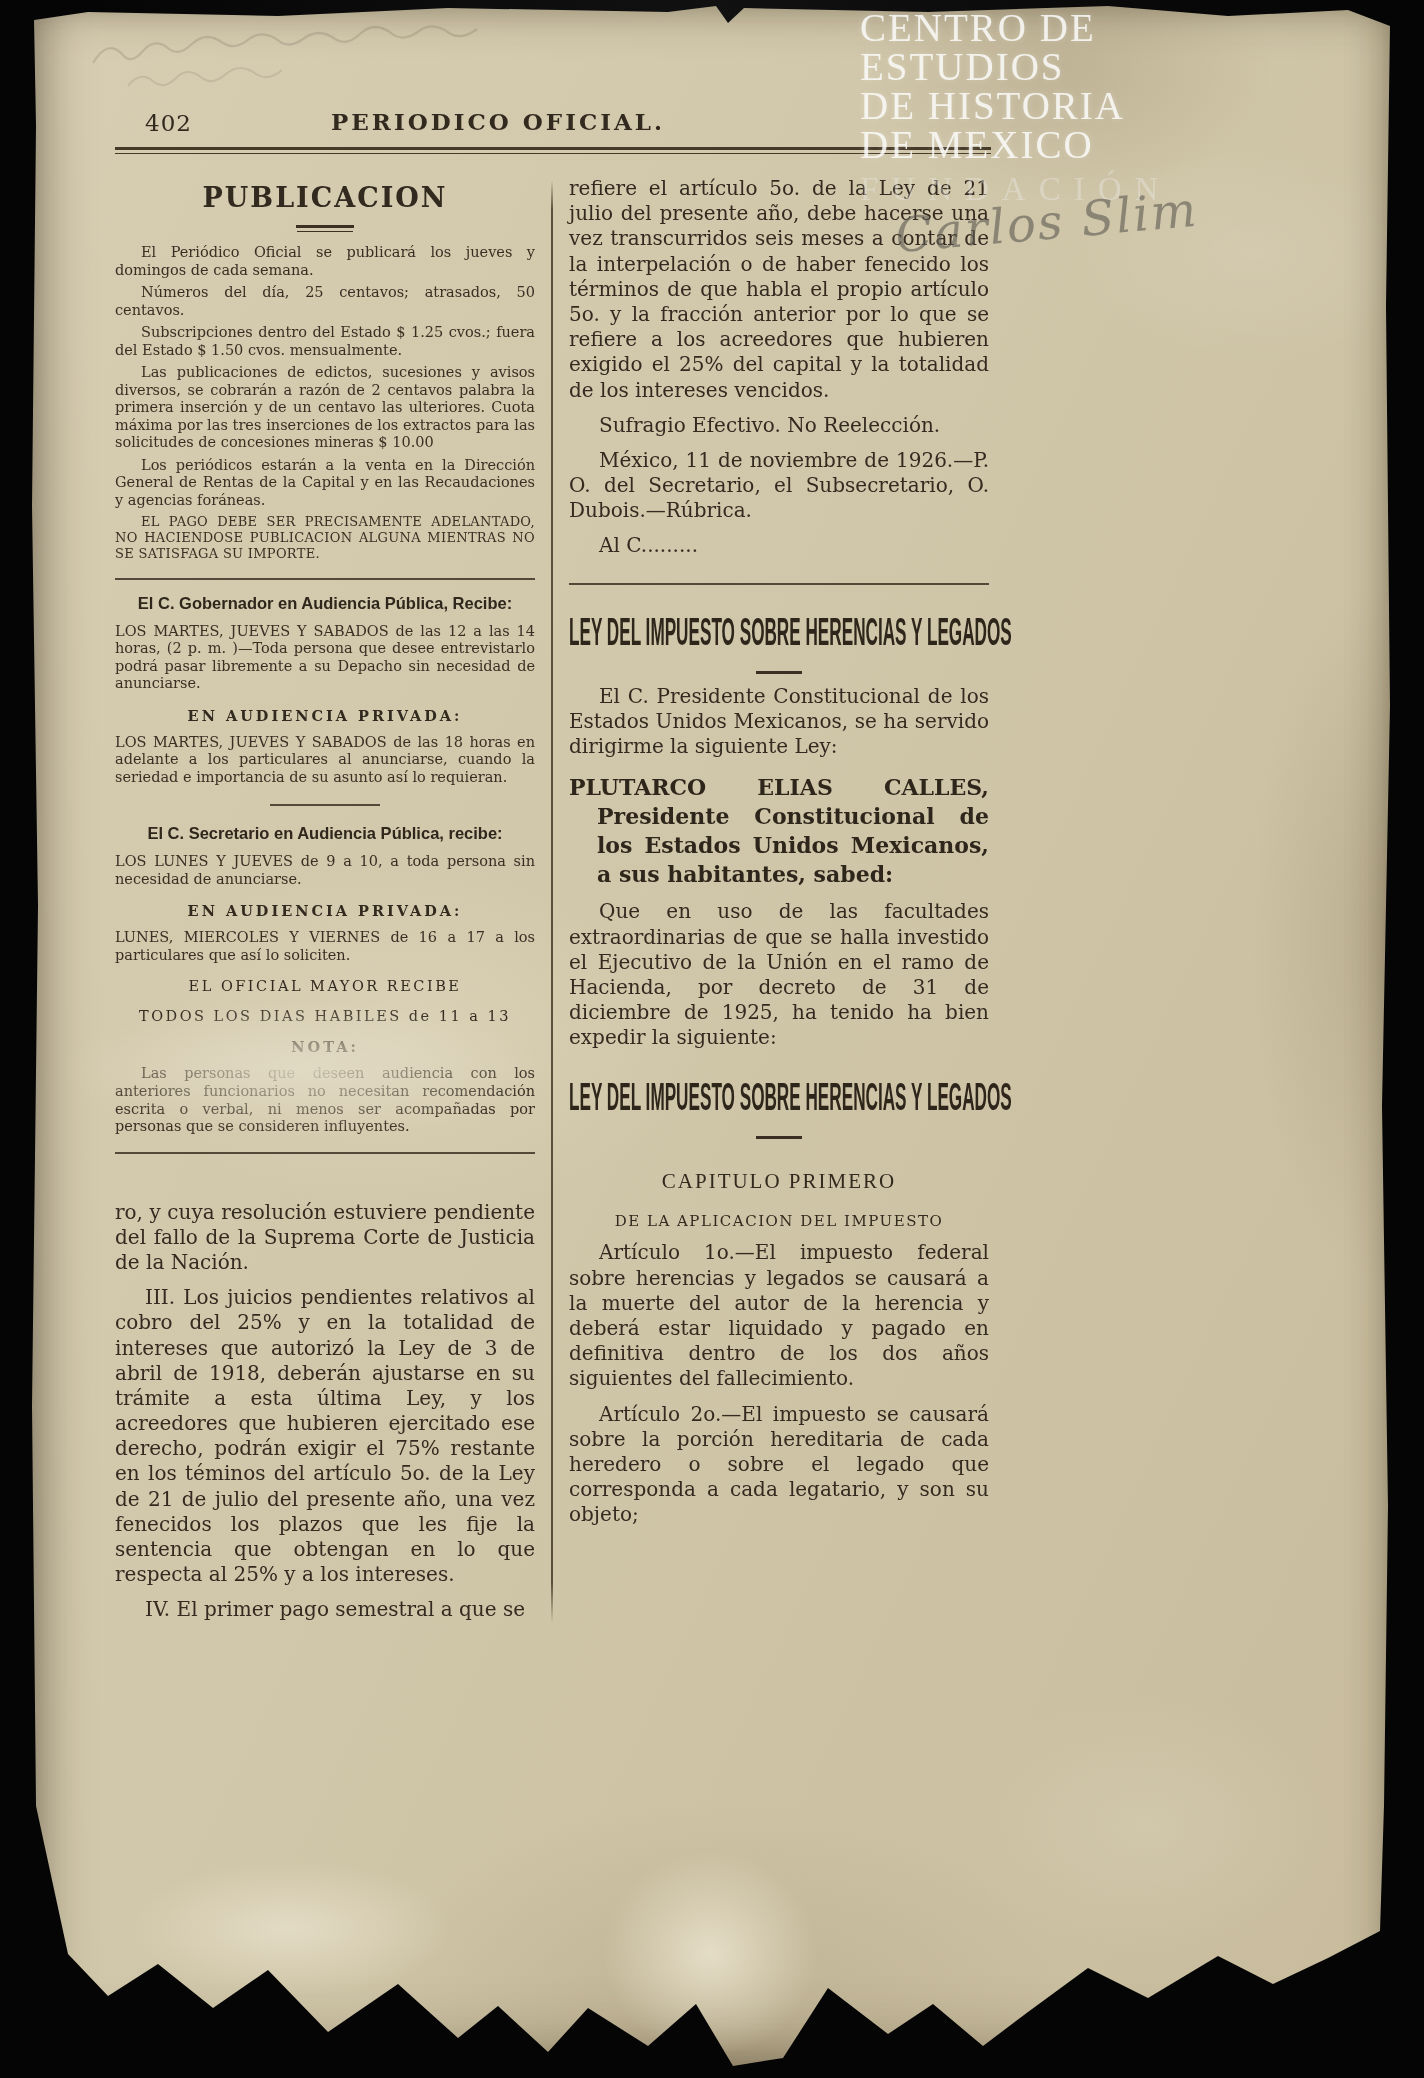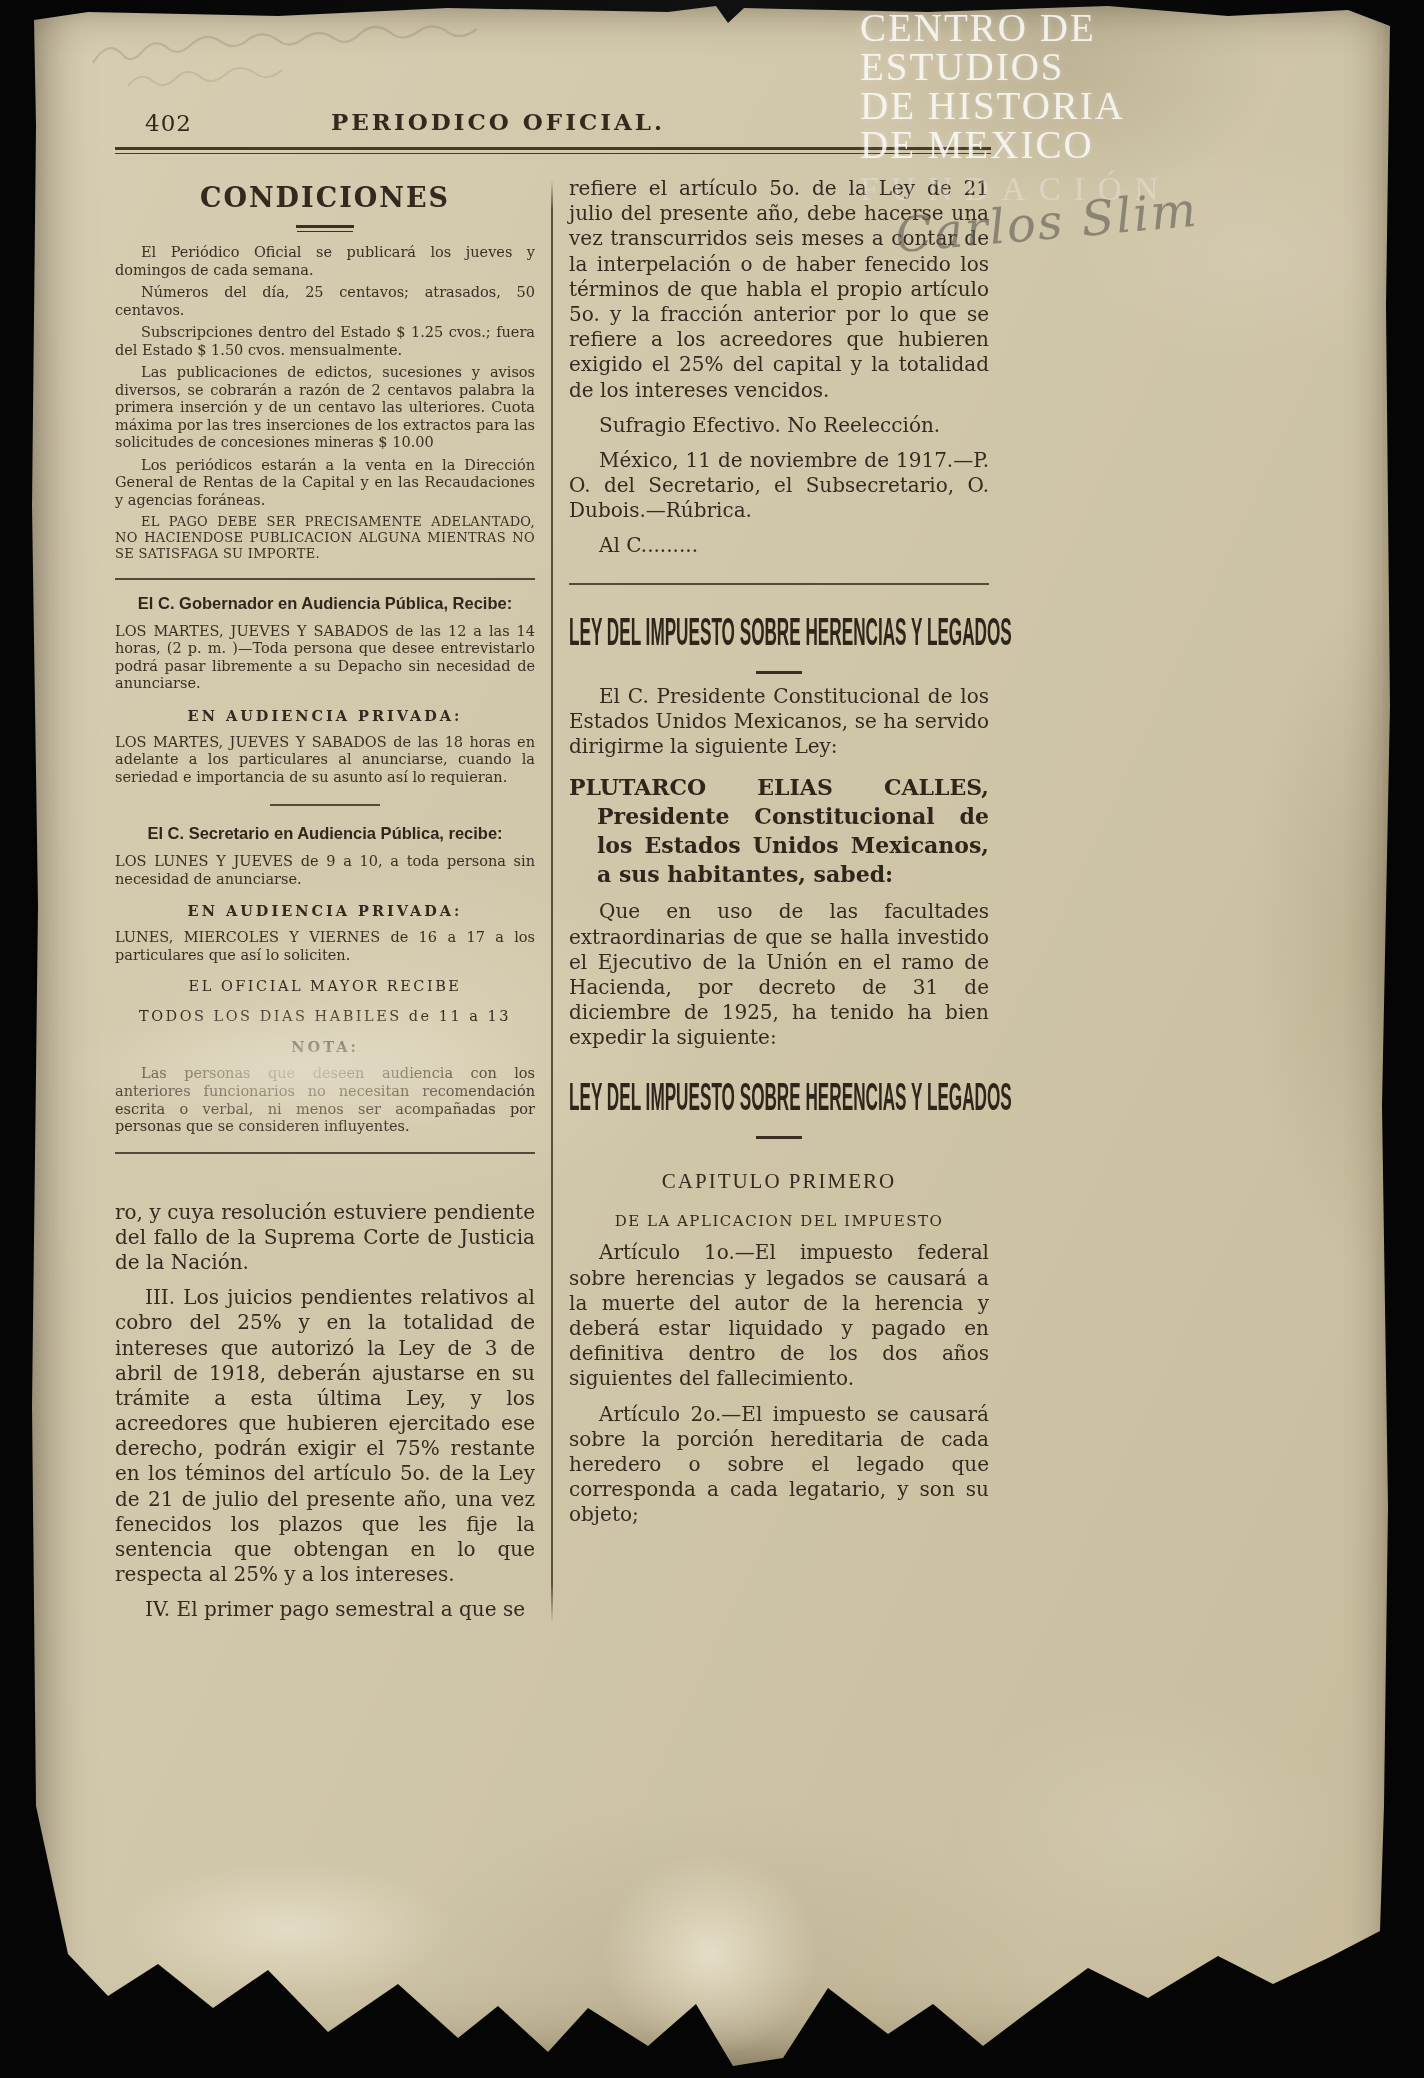--- a/index.html
+++ b/index.html
@@ -123,21 +123,21 @@
 
       <div class="masthead">
         <span class="pageno">402</span>
         <span class="mast-title">PERIODICO OFICIAL.</span>
       </div>
       <div class="masthead-rule"></div>
 
       <div class="columns">
 
         <div class="col">
-          <h2 class="cond-title">CONDICIONES</h2>
+          <h2 class="cond-title">PUBLICACION</h2>
           <div class="title-rule"></div>
 
           <p class="small ind">El Periódico Oficial se publicará los jueves y domingos de cada semana.</p>
           <p class="small ind">Números del día, 25 centavos; atrasados, 50 centavos.</p>
           <p class="small ind">Subscripciones dentro del Estado $ 1.25 cvos.; fuera del Estado $ 1.50 cvos. mensualmente.</p>
           <p class="small ind">Las publicaciones de edictos, sucesiones y avisos diversos, se cobrarán a razón de 2 centavos palabra la primera inserción y de un centavo las ulteriores.  Cuota máxima por las tres inserciones de los extractos para las solicitudes de concesiones mineras $ 10.00</p>
           <p class="small ind">Los periódicos estarán a la venta en la Dirección General de Rentas de la Capital y en las Recaudaciones y agencias foráneas.</p>
           <p class="small ind caps-para">EL PAGO DEBE SER PRECISAMENTE ADELANTADO, NO HACIENDOSE PUBLICACION ALGUNA MIENTRAS NO SE SATISFAGA SU IMPORTE.</p>
 
           <div class="rule-full"></div>
@@ -166,21 +166,21 @@
             <p class="body-text ind2">III.  Los juicios pendientes relativos al cobro del 25% y en la totalidad de intereses que autorizó la Ley de 3 de abril de 1918, deberán ajustarse en su trámite a esta última Ley, y los acreedores que hubieren ejercitado ese derecho, podrán exigir el 75% restante en los téminos del artículo 5o. de la Ley de 21 de julio del presente año, una vez fenecidos los plazos que les fije la sentencia que obtengan en lo que respecta al 25% y a los intereses.</p>
             <p class="body-text ind2">IV.  El primer pago semestral a que se</p>
           </div>
         </div>
 
         <div class="colsep"></div>
 
         <div class="col">
           <p class="body-text" style="margin-top:2px">refiere el artículo 5o. de la Ley de 21 julio del presente año, debe hacerse una vez transcurridos seis meses a contar de la interpelación o de haber fenecido los términos de que habla el propio artículo 5o. y la fracción anterior por lo que se refiere a los acreedores que hubieren exigido el 25% del capital y la totalidad de los intereses vencidos.</p>
           <p class="body-text ind2">Sufragio Efectivo.  No Reelección.</p>
-          <p class="body-text ind2">México, 11 de noviembre de 1917.—P. O. del Secretario, el Subsecretario, O. Dubois.—Rúbrica.</p>
+          <p class="body-text ind2">México, 11 de noviembre de 1926.—P. O. del Secretario, el Subsecretario, O. Dubois.—Rúbrica.</p>
           <p class="body-text ind2">Al C.........</p>
 
           <div class="rule-full" style="margin-top:24px"></div>
 
           <div class="ley-wrap">
             <div class="ley">LEY DEL IMPUESTO SOBRE HERENCIAS Y LEGADOS</div>
           </div>
           <div class="dash-rule"></div>
 
           <p class="body-text ind2">El C. Presidente Constitucional de los Estados Unidos Mexicanos, se ha servido dirigirme la siguiente Ley:</p>

